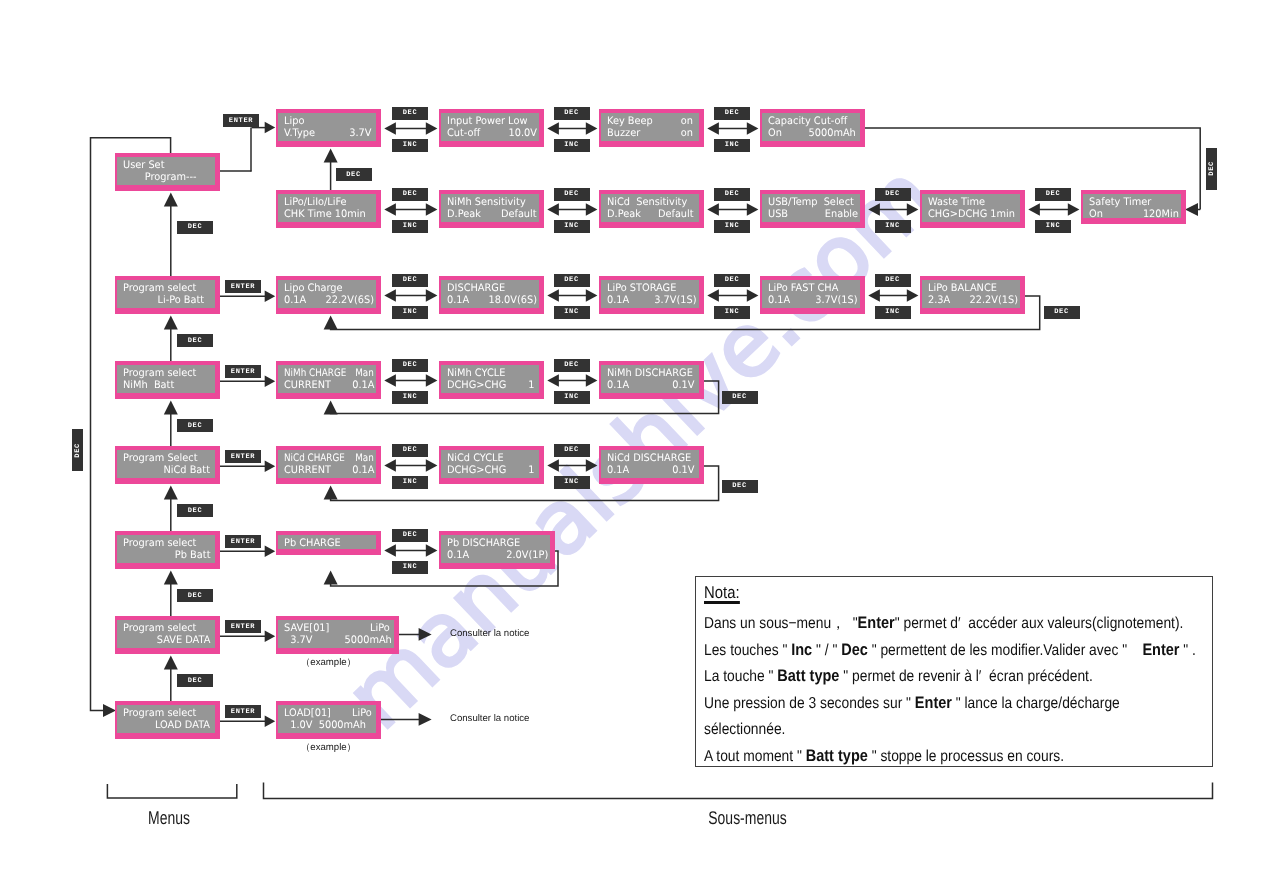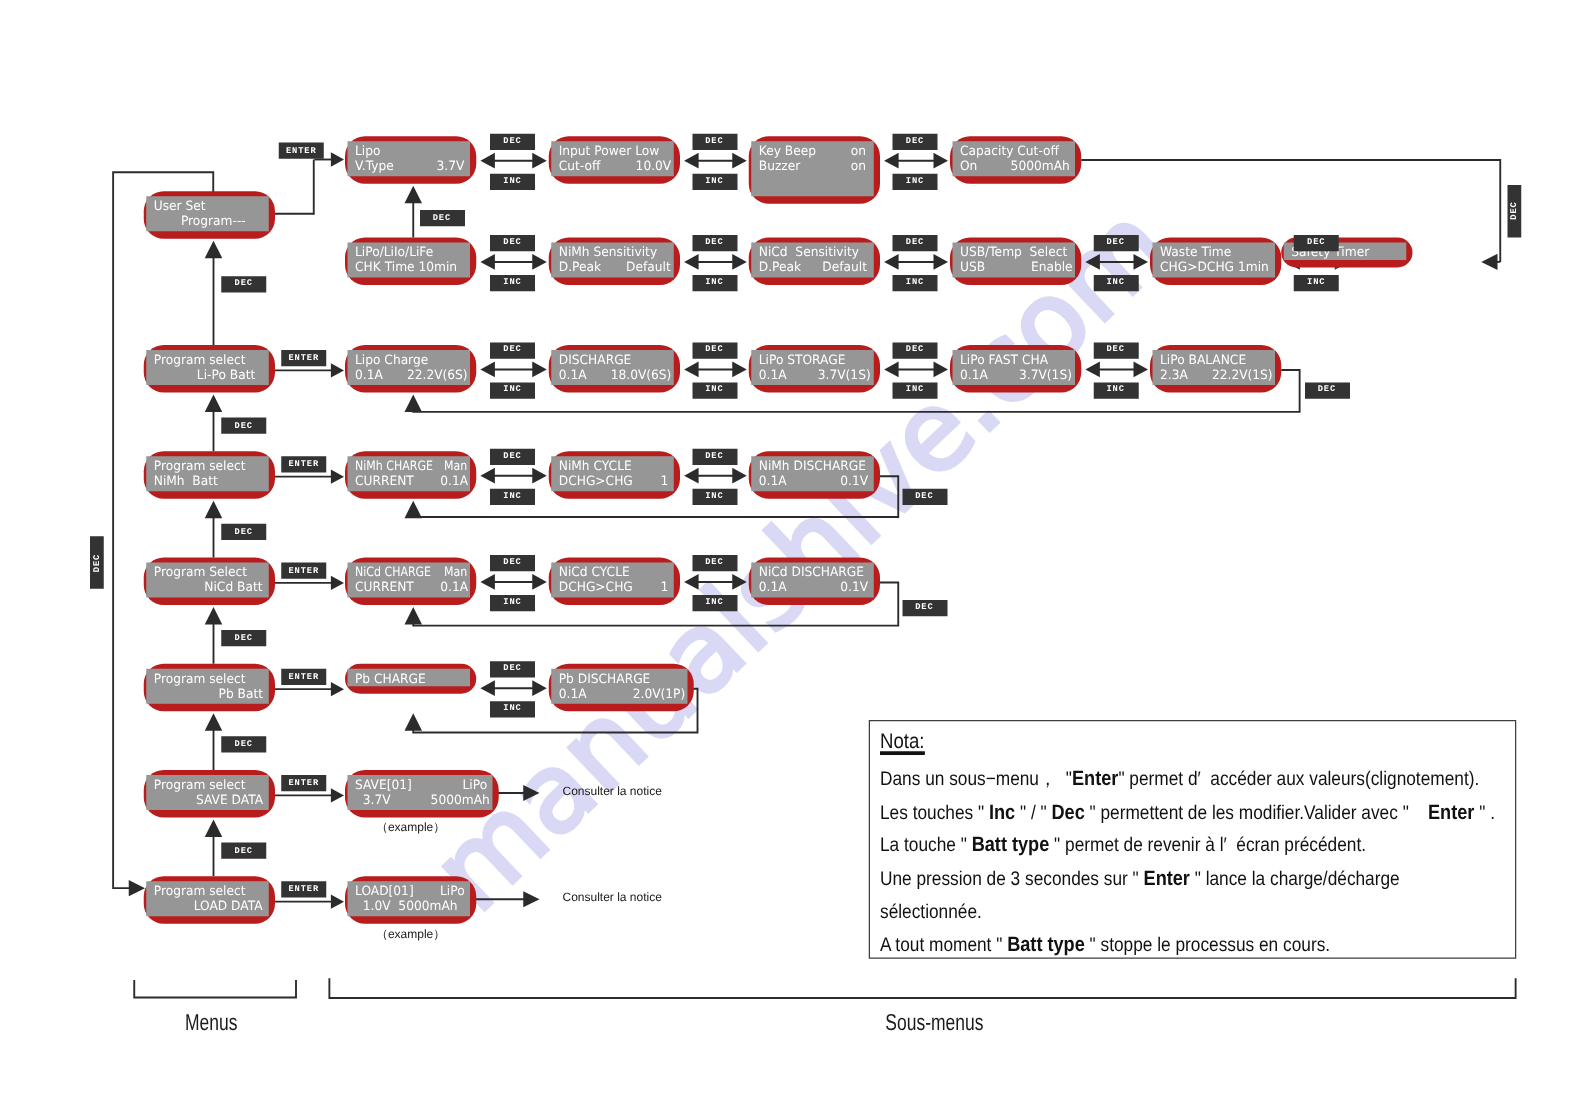--- a/index.html
+++ b/index.html
@@ -9,21 +9,21 @@
        font-family:"Liberation Sans",sans-serif;color:#1a1a1a;
        -webkit-font-smoothing:antialiased;}
   #stage{position:absolute;left:0;top:0;width:1263px;height:893px;background:#fff;}
   svg.layer{position:absolute;left:0;top:0;width:1263px;height:893px;overflow:visible;}
   #wm-layer{z-index:1;}
   #line-layer{z-index:2;}
   #box-layer{position:absolute;left:0;top:0;width:1263px;height:893px;z-index:3;}
   #key-layer{position:absolute;left:0;top:0;width:1263px;height:893px;z-index:4;}
   #txt-layer{position:absolute;left:0;top:0;width:1263px;height:893px;z-index:5;}
 
-  .lcd{position:absolute;box-sizing:border-box;background:#b91c1c;border-radius:16px;}
+  .lcd{position:absolute;box-sizing:border-box;background:#ec4899;}
   .lcd > .scr{position:absolute;left:2px;top:3.5px;right:5px;bottom:6px;background:#969696;
               overflow:hidden;}
   .lcd .l{position:absolute;left:5.5px;right:0;color:#fff;white-space:pre;
           font-family:"DejaVu Sans",sans-serif;font-size:10.3px;line-height:12.7px;
           transform:scaleX(0.95);transform-origin:0 50%;}
   .lcd .l1{top:2.3px;}
   .lcd .l2{top:14.8px;}
   .lcd .l.rt{left:auto;text-align:right;transform-origin:100% 50%;}
 
   .key{position:absolute;background:#333;color:#fff;box-sizing:border-box;
@@ -166,21 +166,21 @@
         </div>
       </div>
 <div class="lcd" style="left:439px;top:109px;width:105px;height:38px">
         <div class="scr">
           <div class="l l1" style="transform:scaleX(0.95)">Input Power Low</div>
           <div class="l l1 rt" style="right:2px;transform:scaleX(0.95)"></div>
           <div class="l l2" style="transform:scaleX(0.95)">Cut-off</div>
           <div class="l l2 rt" style="right:2px;transform:scaleX(0.95)">10.0V</div>
         </div>
       </div>
-<div class="lcd" style="left:599px;top:109px;width:105px;height:54px">
+<div class="lcd" style="left:599px;top:109px;width:105px;height:38px">
         <div class="scr">
           <div class="l l1" style="transform:scaleX(0.95)">Key Beep</div>
           <div class="l l1 rt" style="right:6px;transform:scaleX(0.95)">on</div>
           <div class="l l2" style="transform:scaleX(0.95)">Buzzer</div>
           <div class="l l2 rt" style="right:6px;transform:scaleX(0.95)">on</div>
         </div>
       </div>
 <div class="lcd" style="left:760px;top:109px;width:105px;height:38px">
         <div class="scr">
           <div class="l l1" style="transform:scaleX(0.95)">Capacity Cut-off</div>
@@ -222,21 +222,21 @@
         </div>
       </div>
 <div class="lcd" style="left:920px;top:190px;width:105px;height:38px">
         <div class="scr">
           <div class="l l1" style="transform:scaleX(0.95)">Waste Time</div>
           <div class="l l1 rt" style="right:2px;transform:scaleX(0.95)"></div>
           <div class="l l2" style="transform:scaleX(0.95)">CHG&gt;DCHG 1min</div>
           <div class="l l2 rt" style="right:2px;transform:scaleX(0.95)"></div>
         </div>
       </div>
-<div class="lcd" style="left:1025px;top:190px;width:105px;height:24px">
+<div class="lcd" style="left:1081px;top:190px;width:105px;height:34px">
         <div class="scr">
           <div class="l l1" style="transform:scaleX(0.95)">Safety Timer</div>
           <div class="l l1 rt" style="right:2px;transform:scaleX(0.95)"></div>
           <div class="l l2" style="transform:scaleX(0.95)">On</div>
           <div class="l l2 rt" style="right:2px;transform:scaleX(0.95)">120Min</div>
         </div>
       </div>
 <div class="lcd" style="left:115px;top:153px;width:105px;height:38px">
         <div class="scr">
           <div class="l l1" style="transform:scaleX(0.95)">User Set</div>

